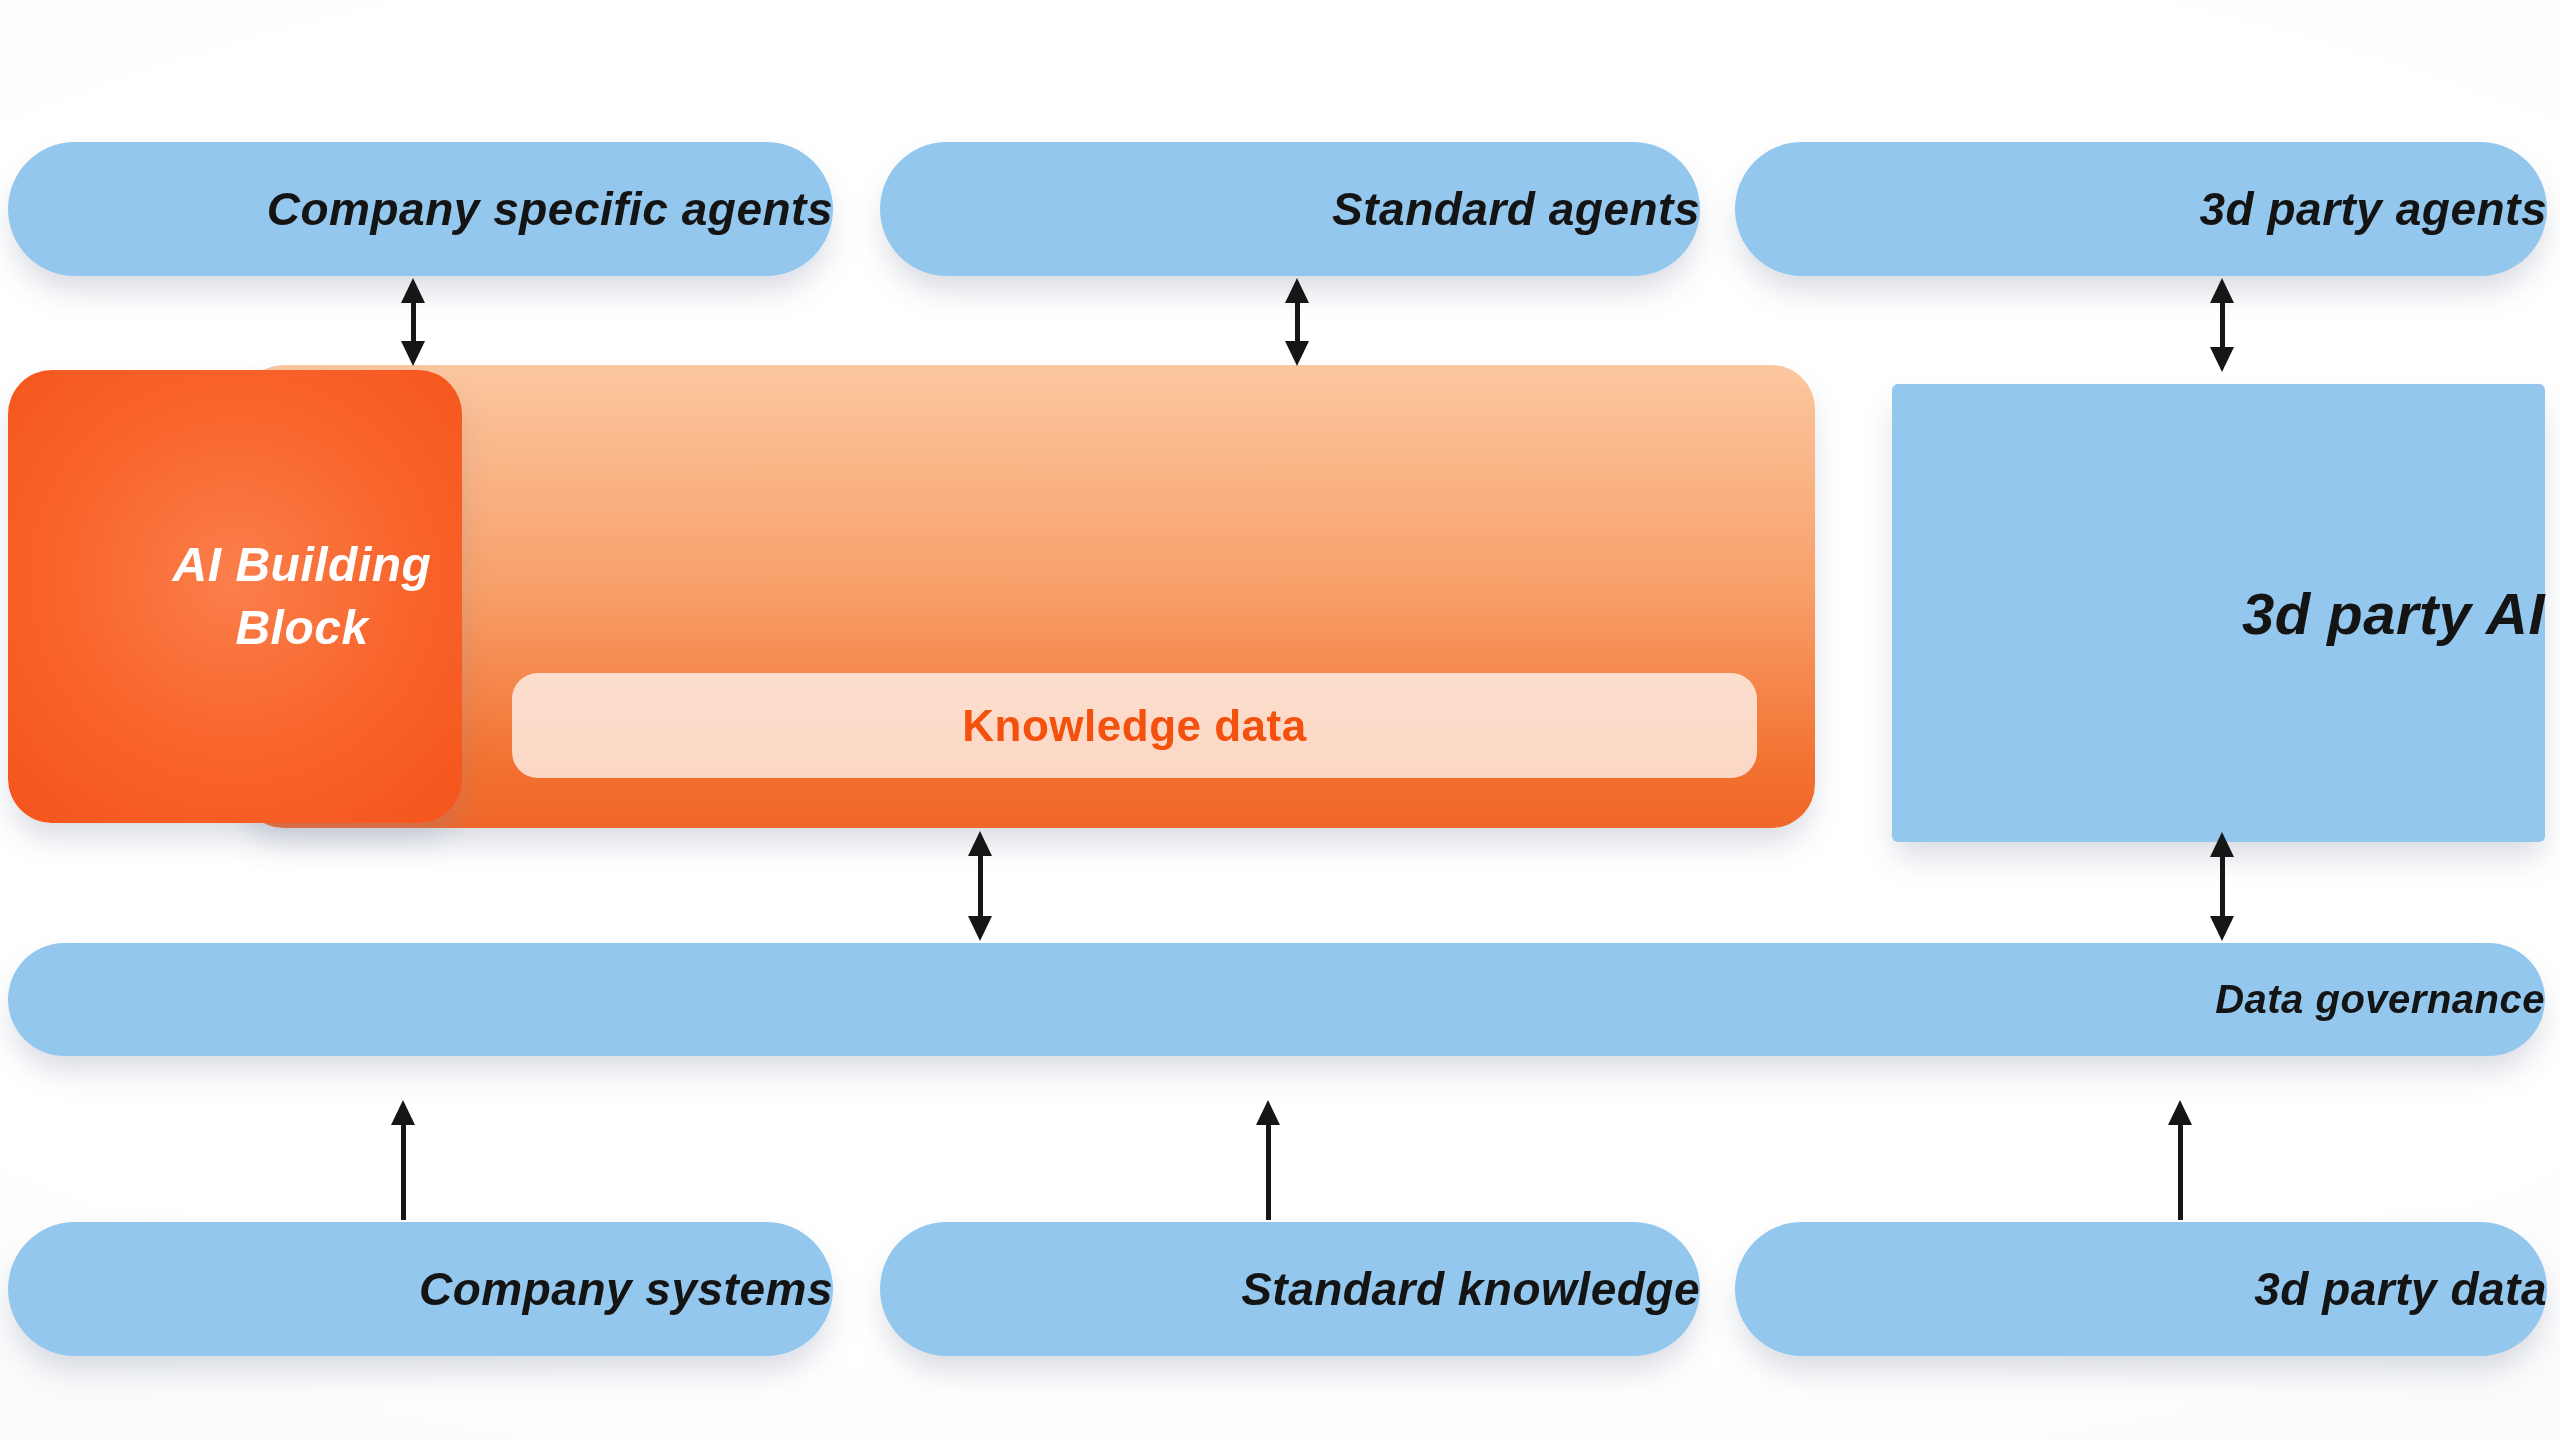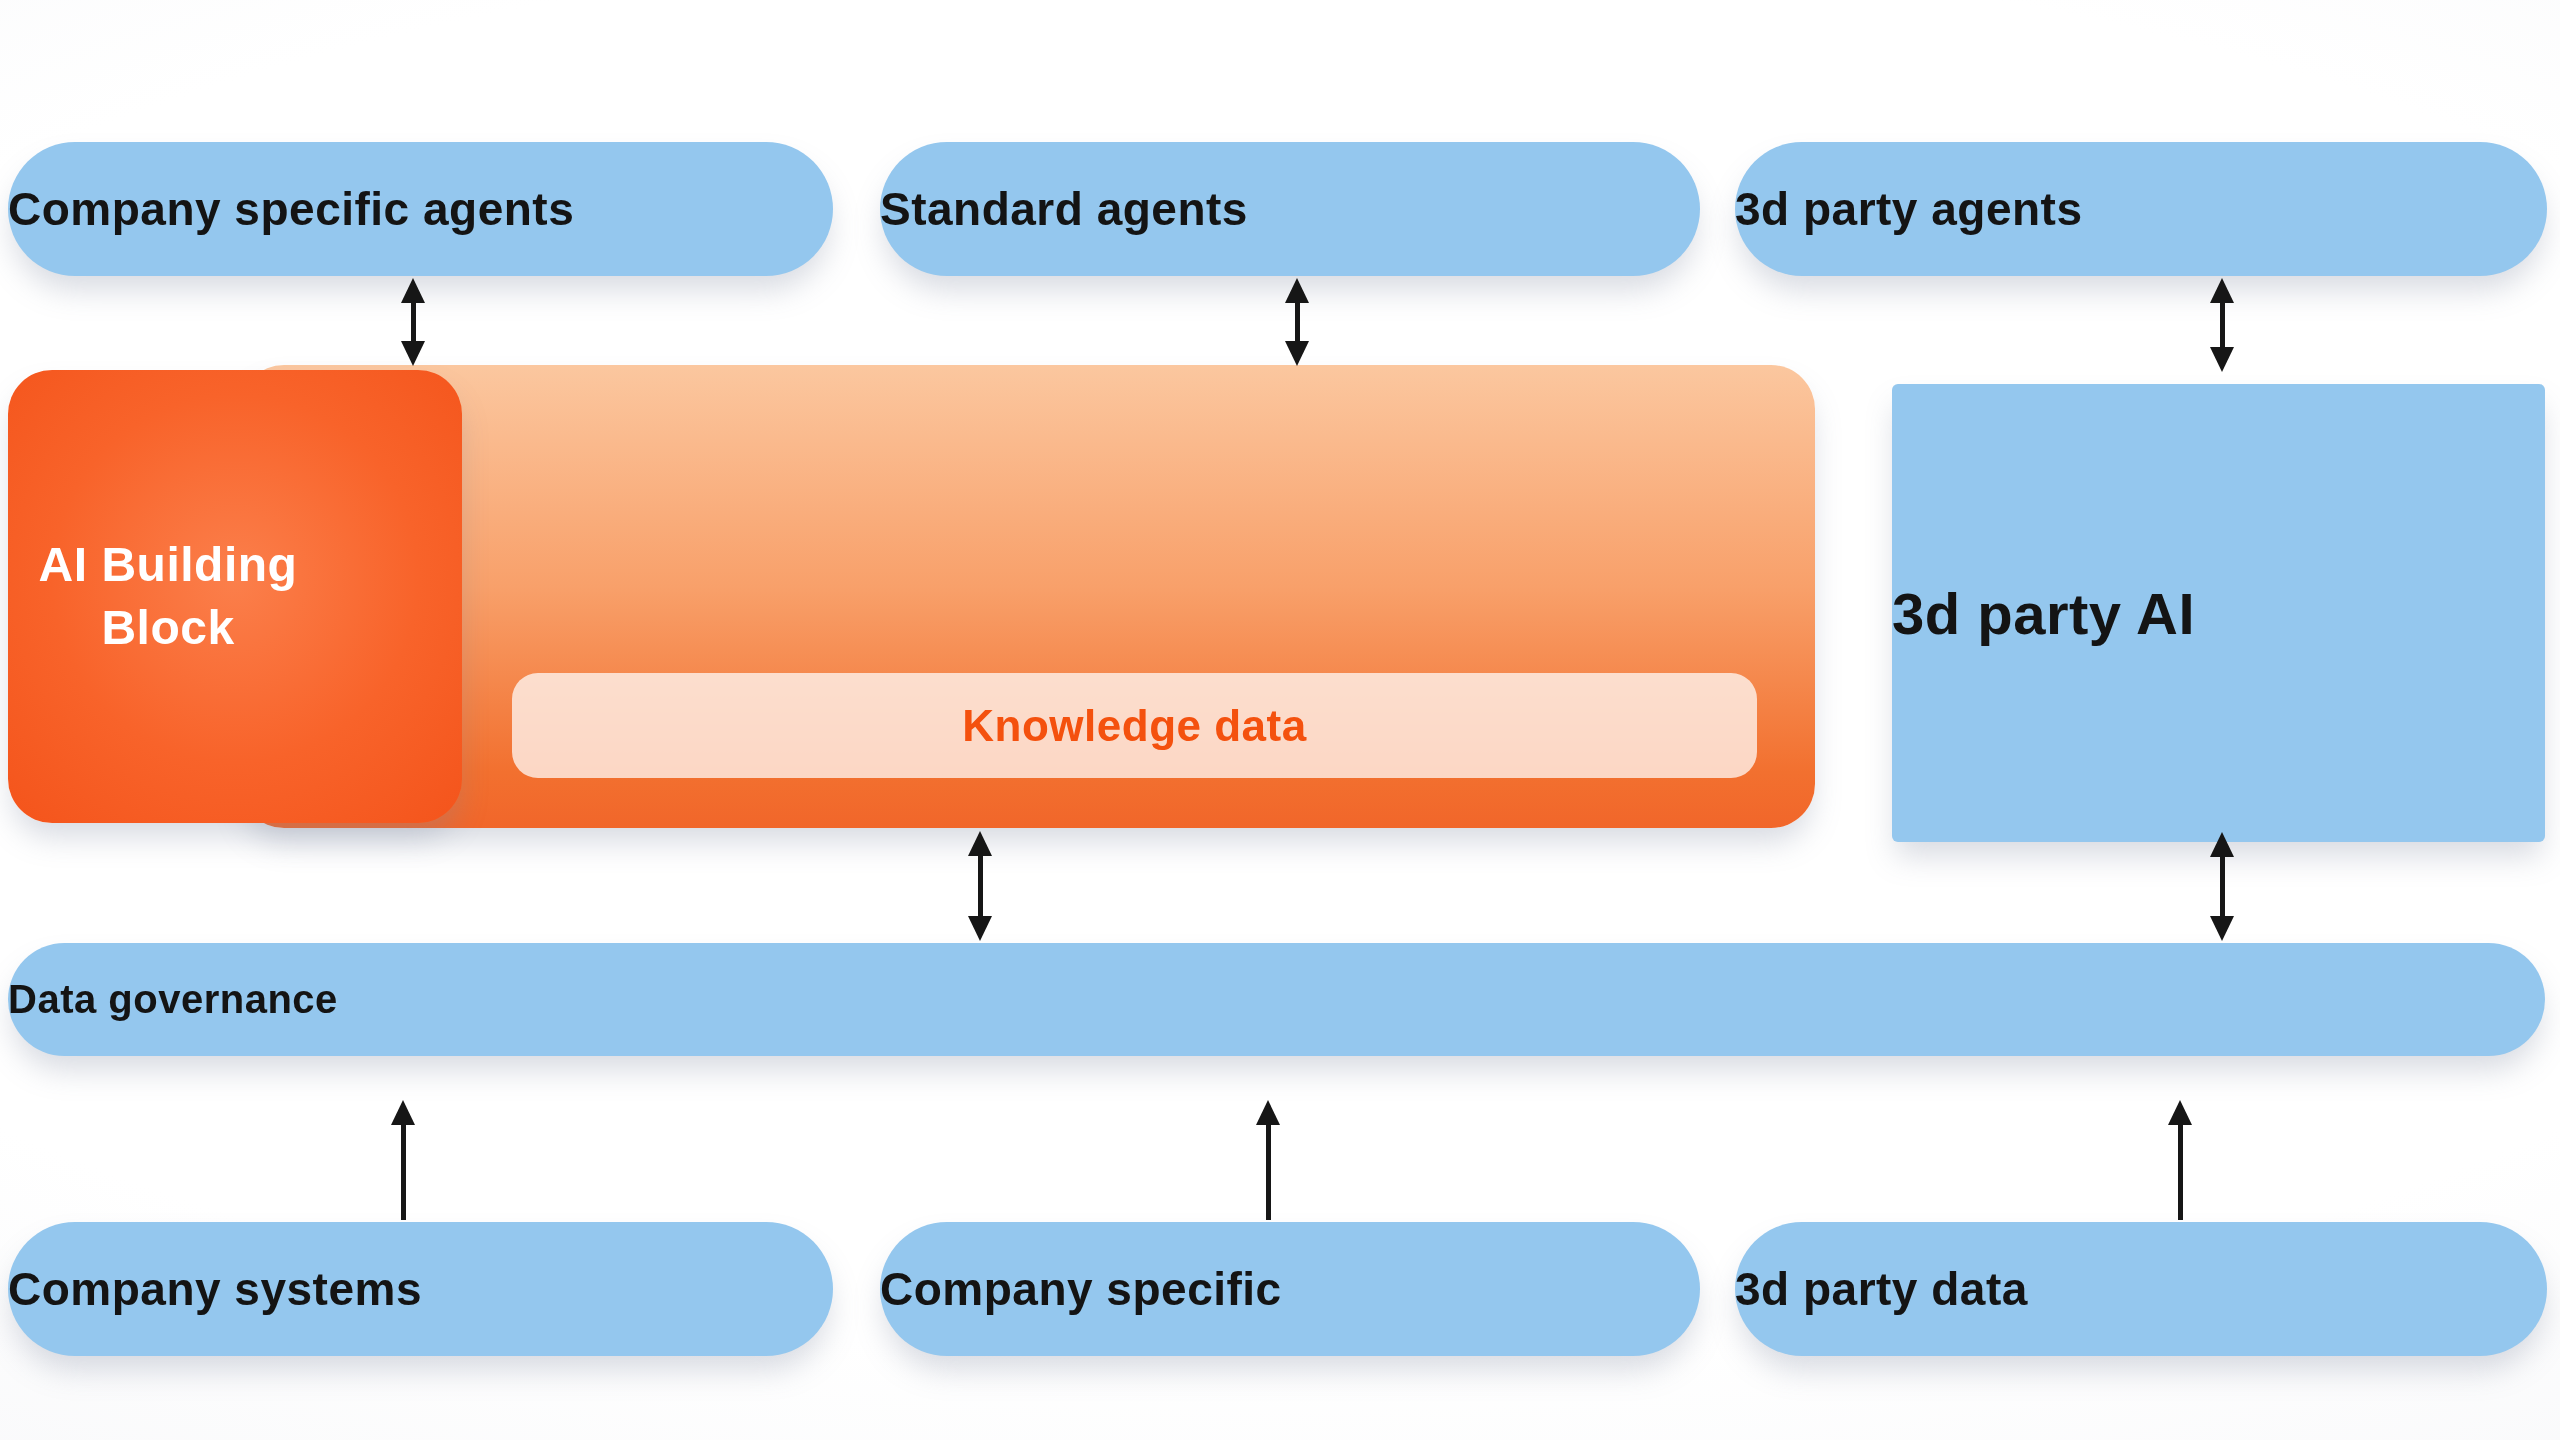--- a/index.html
+++ b/index.html
@@ -11,23 +11,24 @@
   *{margin:0;padding:0;box-sizing:border-box;}
   html,body{width:2560px;height:1440px;overflow:hidden;}
   body{
     font-family:"Liberation Sans","DejaVu Sans",sans-serif;
     background:radial-gradient(130% 95% at 50% 45%, #ffffff 52%, #f1f2f5 100%);
     position:relative;
     color:var(--text-dark);
   }
   .node{
     position:absolute;
-    display:flex;align-items:center;justify-content:flex-start;
+    display:flex;align-items:center;justify-content:flex-end;
     text-align:center;
     box-shadow:0 18px 30px -4px rgba(125,136,158,0.30);
+    font-style:italic;
   }
   .pill{
     background:var(--blue);
     border-radius:67px;
     height:134px;
     font-size:46px;
     font-weight:600;
     letter-spacing:0.5px;
     color:var(--text-dark);
   }
@@ -135,21 +136,21 @@
 </div>
 
 <div class="node governance-bar">
   <span class="label">Data governance</span>
 </div>
 
 <div class="node pill bottom-pill" style="left:8px;width:825px;">
   <span class="label">Company systems</span>
 </div>
 <div class="node pill bottom-pill" style="left:880px;width:820px;">
-  <span class="label">Company specific</span>
+  <span class="label">Standard knowledge</span>
 </div>
 <div class="node pill bottom-pill" style="left:1735px;width:812px;">
   <span class="label">3d party data</span>
 </div>
 
 <div class="arrow" style="left:399px;top:278px;height:88px;">
   <span class="head-up"></span>
   <span class="shaft"></span>
   <span class="head-down"></span>
 </div>

